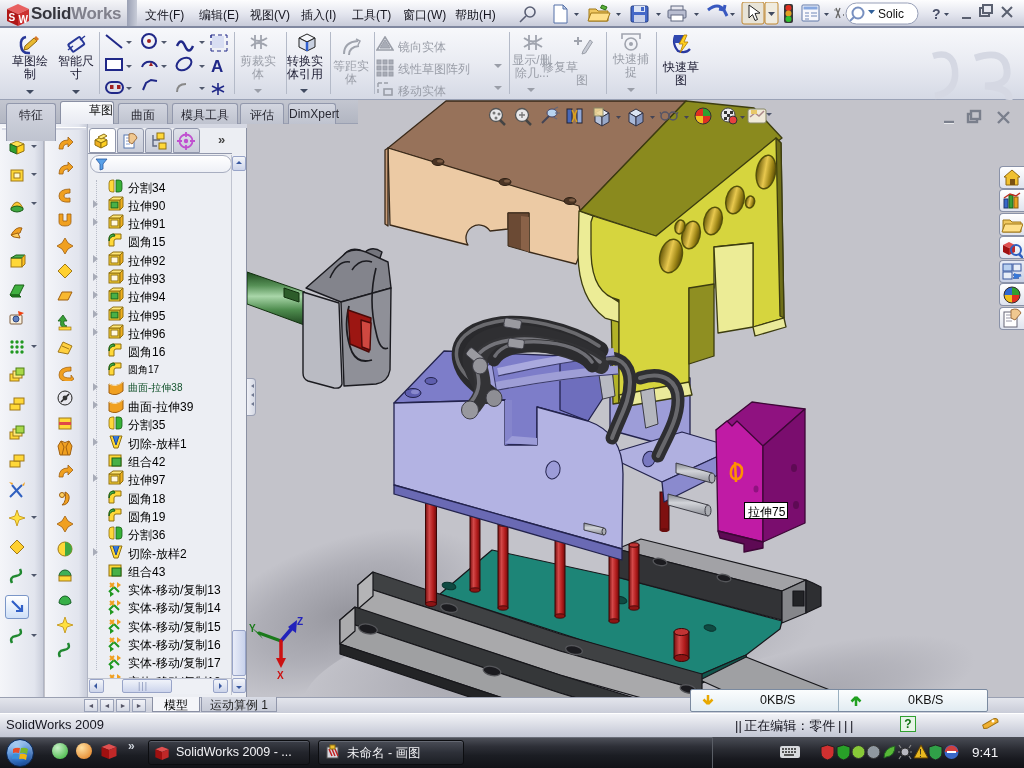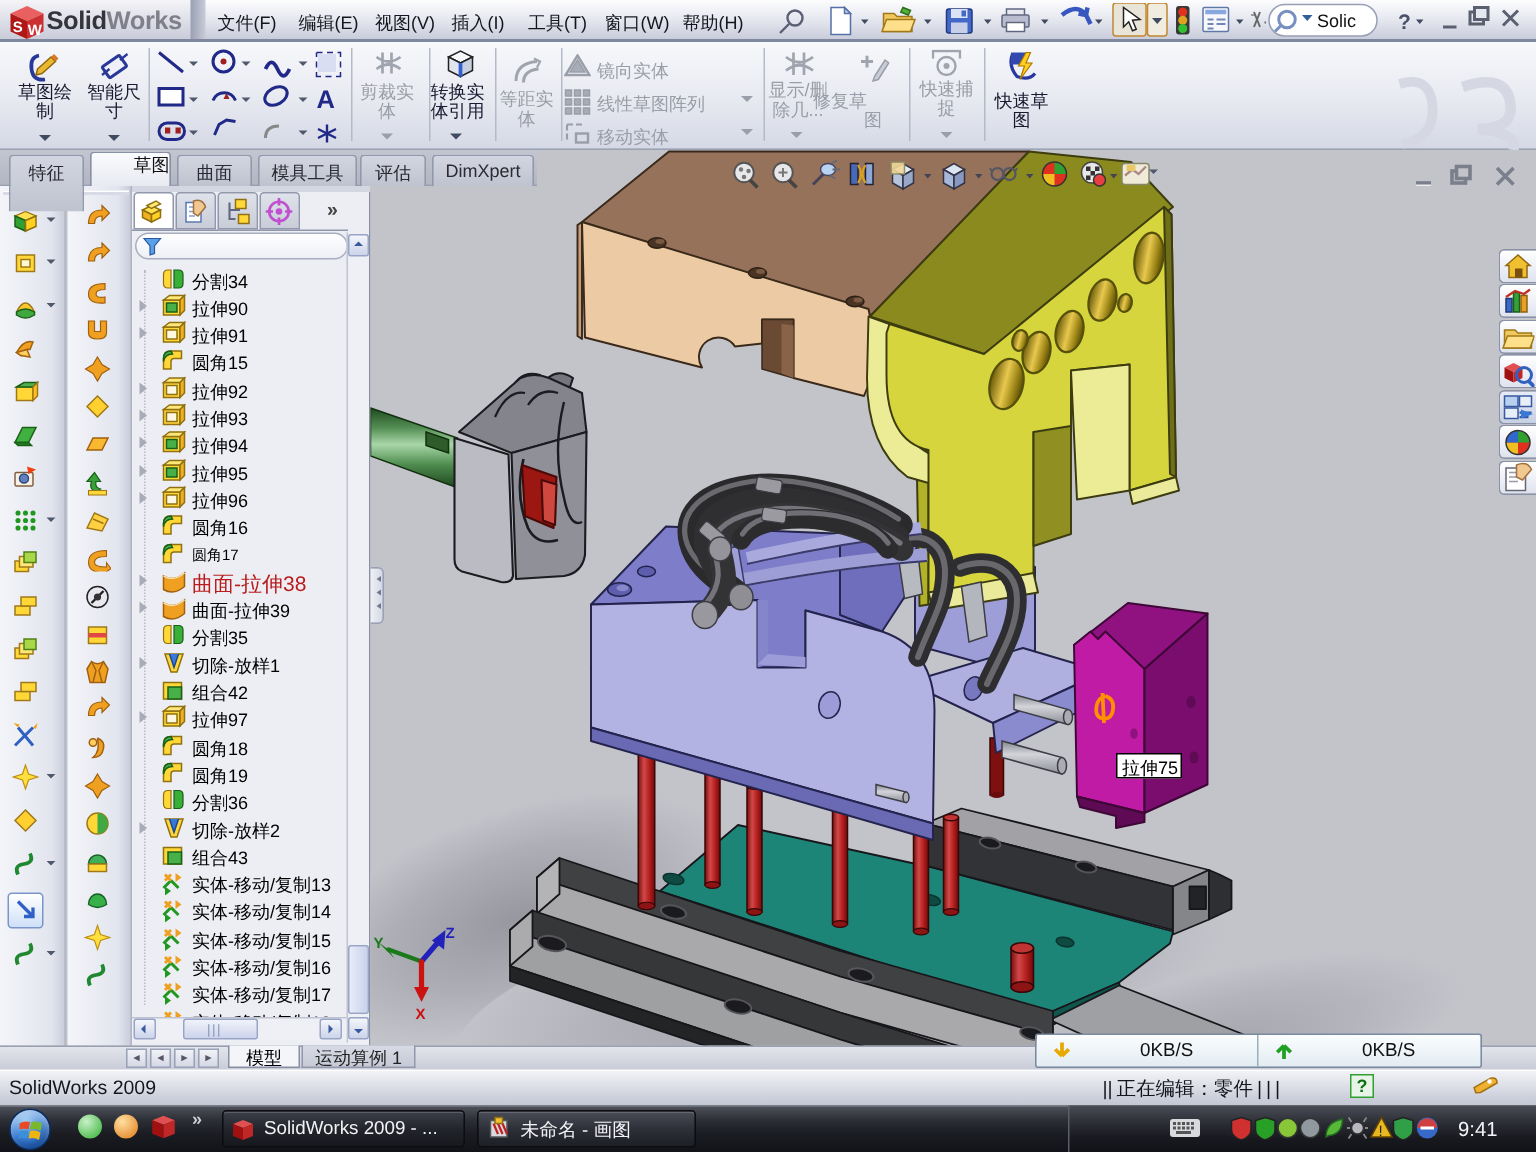--- a/index.html
+++ b/index.html
@@ -222,21 +222,21 @@
 <path d="M60,10 q30,-10 32,12 q2,16 -22,16 q26,2 24,14" stroke-width="7"></path>
 </g>
     </svg>
 <div class="abs" style="z-index:5;left:0;top:100px;width:358px;height:24px;background:linear-gradient(#c3c6d0,#b2b6c2);border-bottom:1px solid #9aa0b2;"></div>
 
 <div class="abs" style="z-index:5;left:6px;top:103px;width:50px;height:38px;background:linear-gradient(#d3d6e0,#bfc3cf);border:1px solid #9298ac;border-bottom:none;border-radius:3px 3px 0 0;text-align:center;font-size:12px;color:#2a2a34;padding-top:3px">特征</div>
 <div class="abs" style="z-index:5;left:60px;top:101px;width:54px;height:23px;background:linear-gradient(#fafbfd,#e8eaf2);border:1px solid #8a90a4;border-bottom:none;border-radius:3px 3px 0 0;text-align:right;font-size:12px;color:#111;padding-top:0">草图</div>
 <div class="abs" style="z-index:5;left:118px;top:103px;width:50px;height:21px;background:linear-gradient(#d3d6e0,#bfc3cf);border:1px solid #9298ac;border-bottom:none;border-radius:3px 3px 0 0;text-align:center;font-size:12px;color:#2a2a34;padding-top:3px">曲面</div>
 <div class="abs" style="z-index:5;left:172px;top:103px;width:66px;height:21px;background:linear-gradient(#d3d6e0,#bfc3cf);border:1px solid #9298ac;border-bottom:none;border-radius:3px 3px 0 0;text-align:center;font-size:12px;color:#2a2a34;padding-top:3px">模具工具</div>
 <div class="abs" style="z-index:5;left:240px;top:103px;width:44px;height:21px;background:linear-gradient(#d3d6e0,#bfc3cf);border:1px solid #9298ac;border-bottom:none;border-radius:3px 3px 0 0;text-align:center;font-size:12px;color:#2a2a34;padding-top:3px">评估</div>
-<div class="abs" style="z-index:5;left:288px;top:103px;width:68px;height:21px;background:linear-gradient(#d3d6e0,#bfc3cf);border:1px solid #9298ac;border-bottom:none;border-radius:3px 3px 0 0;text-align:center;font-size:12px;color:#2a2a34;padding-top:3px">DimXpert</div>
+<div class="abs" style="z-index:5;left:288px;top:103px;width:48px;height:21px;background:linear-gradient(#d3d6e0,#bfc3cf);border:1px solid #9298ac;border-bottom:none;border-radius:3px 3px 0 0;text-align:center;font-size:12px;color:#2a2a34;padding-top:3px">DimXpert</div>
 
 <div class="abs" style="left:0;top:124px;width:44px;height:573px;background:linear-gradient(90deg,#f4f5f9,#e2e5ee 80%,#c9cdda);border-right:1px solid #b0b5c4;"></div>
 <div class="abs" style="left:45px;top:124px;width:43px;height:573px;background:linear-gradient(90deg,#f4f5f9,#e2e5ee 80%,#c9cdda);border-right:1px solid #b0b5c4;"></div>
 <div class="abs" style="left:2px;top:127px;width:40px;height:3px;border-top:1px solid #fff;background:#d8dbe6"></div>
 <div class="abs" style="left:47px;top:127px;width:39px;height:3px;border-top:1px solid #fff;background:#d8dbe6"></div>
 <svg width="0" height="0" style="position:absolute">
 <defs>
 <g id="ic-cubeg">
           <polygon points="2,6 9,3 16,6 9,9" fill="#ffe050" stroke="#907010" stroke-width="0.8"></polygon>
           <polygon points="2,6 9,9 9,16 2,13" fill="#30a030" stroke="#1a6018"></polygon>
@@ -627,21 +627,21 @@
       </g>
     </svg>
 <div class="tx" style="left:128px;top:363px;font-size:10px;color:#000">圆角17</div>
 <div class="abs" style="left:93px;top:383px;width:0;height:0;border:4px solid transparent;border-left:5px solid #a8acb8"></div>
 <svg class="abs" style="left:107px;top:379px" width="17" height="17" viewBox="0 0 17 17">
       <g>
         <path d="M2,5 q7,4 14,-2 l0,9 q-7,6 -14,2 z" fill="#f0a020" stroke="#a06010"></path>
         <path d="M2,5 q7,4 14,-2" fill="none" stroke="#ffe0a0"></path>
       </g>
     </svg>
-<div class="tx" style="left:128px;top:381px;font-size:14px;color:#b91c1c">曲面-拉伸38</div>
+<div class="tx" style="left:128px;top:381px;font-size:10px;color:#14532d">曲面-拉伸38</div>
 <div class="abs" style="left:93px;top:401px;width:0;height:0;border:4px solid transparent;border-left:5px solid #a8acb8"></div>
 <svg class="abs" style="left:107px;top:397px" width="17" height="17" viewBox="0 0 17 17">
       <g>
         <path d="M2,5 q7,4 14,-2 l0,9 q-7,6 -14,2 z" fill="#f0a020" stroke="#a06010"></path>
         <path d="M2,5 q7,4 14,-2" fill="none" stroke="#ffe0a0"></path>
       </g>
     </svg>
 <div class="tx" style="left:128px;top:399px;font-size:12px;color:#000">曲面-拉伸39</div>
 <svg class="abs" style="left:107px;top:415px" width="17" height="17" viewBox="0 0 17 17">
       <g>

